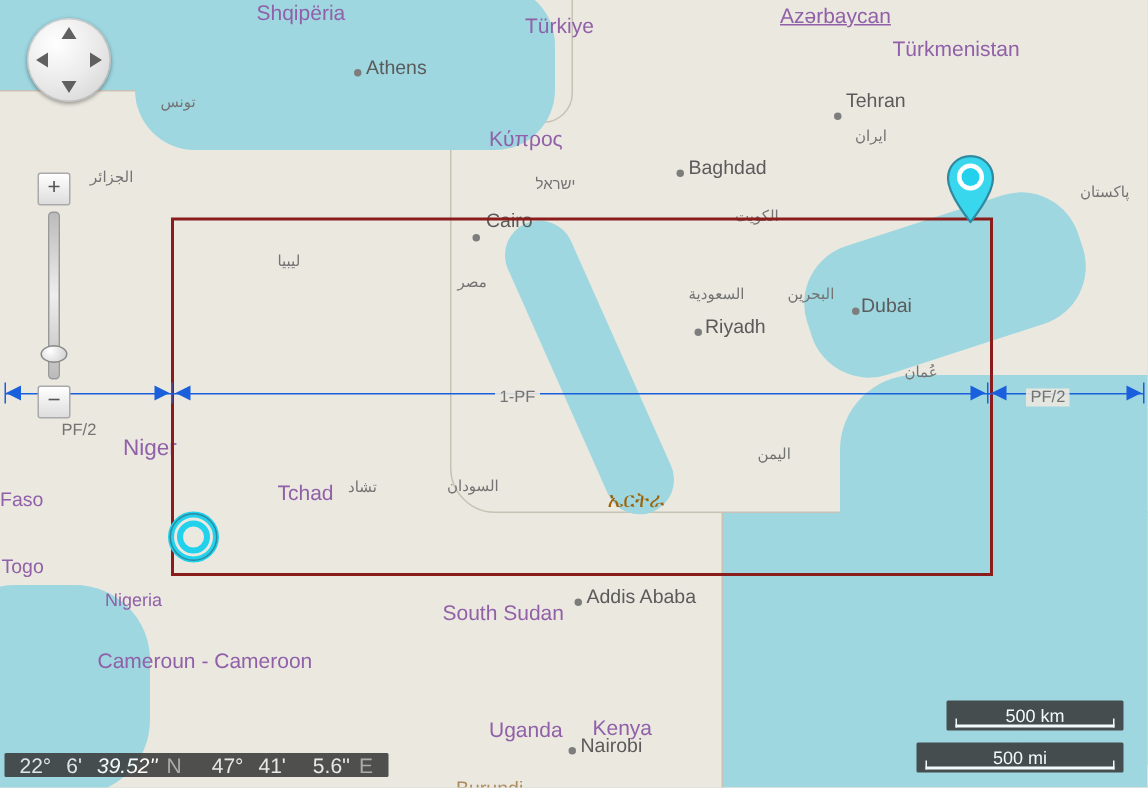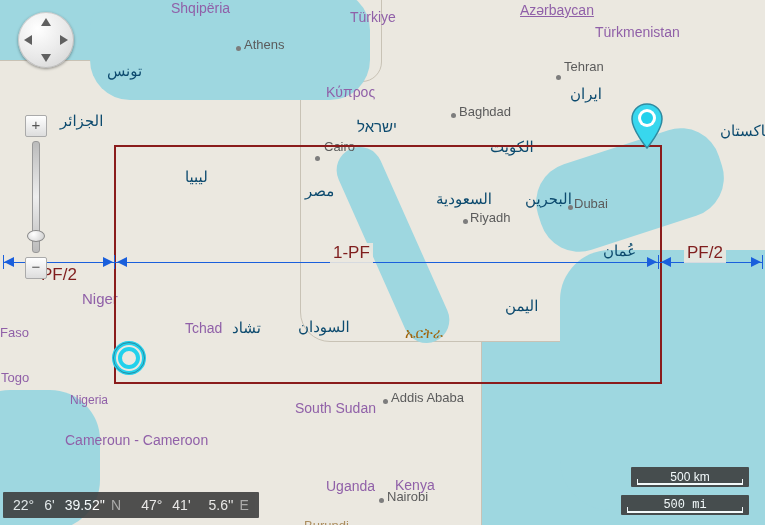--- a/index.html
+++ b/index.html
@@ -4,33 +4,33 @@
 <style>
   html,body{margin:0;padding:0;width:765px;height:525px;overflow:hidden;font-family:"Segoe UI",Arial,sans-serif;background:#e9e4dc;}
   .map{position:relative;width:765px;height:525px;}
   
   .land{position:absolute;background:#ebe8e0;border:1px solid #c8c2b5;}
   .water{position:absolute;background:#9ed7e0;}
   .sea-label,.city-label,.country-label,.country-label-ar{position:absolute;white-space:nowrap;pointer-events:none;}
   .city-label{color:#5b5b5b;font-size:13px;}
   .city-dot{position:absolute;width:5px;height:5px;border-radius:50%;background:#7d7d7d;}
   .country-label{color:#9060a8;font-size:14px;}
-  .country-label-ar{color:#0c4a6e;font-size:15px;font-family:"Segoe UI","Tahoma",sans-serif;direction:rtl;}
+  .country-label-ar{color:#737373;font-size:10px;font-family:"Segoe UI","Tahoma",sans-serif;direction:rtl;}
   .region-label{position:absolute;color:#ab8d5e;font-size:13px;white-space:nowrap;}
 
   
   .bbox{position:absolute;border:2px solid #8a1c1c;background:transparent;}
 
   
   .blue-line{position:absolute;height:0;border-top:1.5px solid #1a5fdc;}
   .blue-tick{position:absolute;width:0;height:14px;border-left:1.5px solid #1a5fdc;}
   .arrow-l,.arrow-r{position:absolute;width:0;height:0;border-top:5px solid transparent;border-bottom:5px solid transparent;}
   .arrow-l{border-right:10px solid #1a5fdc;}
   .arrow-r{border-left:10px solid #1a5fdc;}
-  .blue-label{position:absolute;color:#7f1d1d;font-size:17px;background:rgba(235,232,224,0.9);padding:0 3px;white-space:nowrap;}
+  .blue-label{position:absolute;color:#737373;font-size:11px;background:rgba(235,232,224,0.9);padding:0 3px;white-space:nowrap;margin-top:16px;}
 
   
   .marker{position:absolute;width:34px;height:46px;}
   .marker svg{width:34px;height:46px;display:block;}
   .ring-marker{position:absolute;width:36px;height:36px;}
   .ring-marker svg{width:36px;height:36px;}
 
   
   .pan-ctrl{position:absolute;left:18px;top:12px;width:56px;height:56px;border-radius:50%;
     background:radial-gradient(circle at 35% 30%,#ffffff 0%,#e8e8e8 55%,#cfcfcf 100%);
@@ -48,24 +48,24 @@
   .ztrack{width:6px;height:110px;margin:4px auto;background:linear-gradient(#bbb,#eee,#bbb);border:1px solid #999;border-radius:3px;position:relative;}
   .zthumb{position:absolute;left:-6px;width:16px;height:10px;background:radial-gradient(circle at 35% 30%,#fff,#ccc);border:1px solid #888;border-radius:50%;}
 
   
   .scalebar{position:absolute;right:16px;height:20px;min-width:118px;background:#3a3a3a;opacity:0.88;
     color:#fff;font-size:12px;display:flex;align-items:center;justify-content:center;border-radius:1px;}
   .scalebar .tick{position:absolute;bottom:2px;width:1px;height:6px;background:#fff;}
   .scalebar .bar{position:absolute;bottom:2px;height:2px;background:#fff;}
 
   
-  .coord{position:absolute;left:3px;bottom:7px;height:26px;background:#3a3a3a;opacity:0.88;color:#e9e9e9;
+  .coord{position:absolute;left:3px;bottom:7px;height:16px;background:#3a3a3a;opacity:0.88;color:#e9e9e9;
     font-size:14px;display:flex;align-items:center;padding:0 10px;gap:4px;border-radius:1px;}
   .coord .dim{color:#a3a3a3;}
-  .coord .hl{color:#fff;}
+  .coord .hl{color:#fff;font-style:italic;}
 </style>
 </head>
 <body>
 
 <div class="map">
 
   <div class="water" style="left:0;top:0;width:765px;height:525px;"></div>
   <div class="land" style="left:-40px;top:60px;width:520px;height:520px;border-radius:30px;"></div>
   <div class="land" style="left:300px;top:-40px;width:520px;height:380px;border-radius:30px;"></div>
   <div class="land" style="left:120px;top:-60px;width:260px;height:140px;border-radius:20px;"></div>
@@ -88,21 +88,21 @@
   <div class="country-label" style="left:395px;top:477px;">Kenya</div>
   <div class="country-label" style="left:65px;top:432px;">Cameroun - Cameroon</div>
   <div class="country-label" style="left:1px;top:370px;font-size:13px;">Togo</div>
   <div class="country-label" style="left:0px;top:325px;font-size:13px;">Faso</div>
 
   <div class="country-label-ar" style="left:60px;top:112px;">الجزائر</div>
   <div class="country-label-ar" style="left:185px;top:168px;">ليبيا</div>
   <div class="country-label-ar" style="left:305px;top:182px;">مصر</div>
   <div class="country-label-ar" style="left:107px;top:62px;">تونس</div>
   <div class="country-label-ar" style="left:298px;top:318px;">السودان</div>
-  <div class="country-label-ar" style="left:436px;top:190px;">السعودية</div>
+  <div class="country-label-ar" style="left:459px;top:190px;">السعودية</div>
   <div class="country-label-ar" style="left:505px;top:297px;">اليمن</div>
   <div class="country-label-ar" style="left:603px;top:242px;">عُمان</div>
   <div class="country-label-ar" style="left:525px;top:190px;">البحرين</div>
   <div class="country-label-ar" style="left:570px;top:85px;">ایران</div>
   <div class="country-label-ar" style="left:720px;top:122px;">پاکستان</div>
   <div class="country-label-ar" style="left:490px;top:138px;">الكويت</div>
   <div class="country-label-ar" style="left:232px;top:319px;">تشاد</div>
   <div class="country-label-ar" style="left:357px;top:118px;">ישראל</div>
 
   <div class="country-label" style="left:405px;top:314px;color:#a16207;margin-top:11px;">ኤርትራ</div>
@@ -172,21 +172,21 @@
     </div>
     <div class="zbtn">−</div>
   </div>
 
   <div class="scalebar" style="bottom:38px;width:118px;">
     <span>500 km</span>
     <div class="tick" style="left:6px;"></div>
       <div class="tick" style="right:6px;"></div>
     <div class="bar" style="left:6px;right:6px;"></div>
   </div>
-  <div class="scalebar" style="bottom:10px;width:128px;font-family:Liberation Mono, monospace;">
+  <div class="scalebar" style="bottom:10px;width:138px;">
     <span>500 mi</span>
     <div class="tick" style="left:6px;"></div>
       <div class="tick" style="right:6px;"></div>
     <div class="bar" style="left:6px;right:6px;"></div>
   </div>
 
   <div class="coord">
     <span>22°</span>
     <span style="margin-left:6px;">6'</span>
     <span class="hl" style="margin-left:6px;">39.52''</span>

